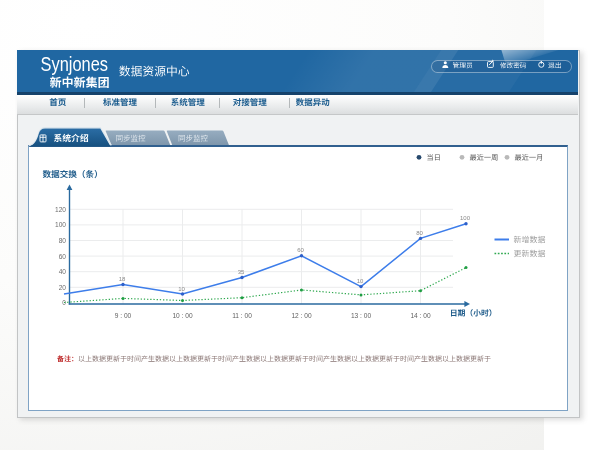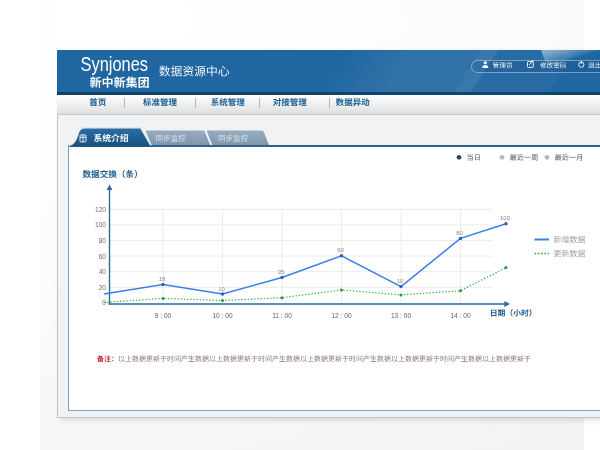--- a/index.html
+++ b/index.html
@@ -1,15 +1,15 @@
 <!DOCTYPE html>
 <html><head><meta charset="utf-8"><style>
 html,body{margin:0;padding:0;}
 body{width:600px;height:450px;overflow:hidden;font-family:"Liberation Sans",sans-serif;}
-#cv{position:relative;width:544px;height:450px;background:radial-gradient(150% 130% at 15% 5%,#ffffff 0%,#fcfcfb 45%,#f0f0ee 100%);margin-left:40px;}
+#cv{position:relative;width:544px;height:450px;background:radial-gradient(150% 130% at 15% 5%,#ffffff 0%,#fcfcfb 45%,#f0f0ee 100%);}
 #win{position:absolute;left:17px;top:50px;width:561px;height:366px;background:#f0f2f3;border:1px solid #c2c4c5;box-shadow:3px 2px 5px rgba(100,100,100,.22);}
 #hdr{position:absolute;left:17px;top:50px;width:561px;height:42px;background:#2067a2;overflow:hidden;}
 #hdr .d1{position:absolute;left:275px;top:-10px;width:150px;height:70px;background:linear-gradient(to right,rgba(255,255,255,0),rgba(255,255,255,.08) 45%);transform:skewX(-33deg);}
 #hdr .d2{position:absolute;left:408px;top:-10px;width:95px;height:70px;background:rgba(255,255,255,.04);transform:skewX(-33deg);}
 #hdr .d3{position:absolute;right:-22px;top:-26px;width:100px;height:28px;background:linear-gradient(to bottom,rgba(255,255,255,.8),rgba(255,255,255,.08));transform:rotate(-17deg);}
 #hdrline{position:absolute;left:17px;top:92px;width:561px;height:2.5px;background:#15426b;}
 #nav{position:absolute;left:17px;top:94.5px;width:561px;height:19px;background:linear-gradient(#ffffff,#e8eaeb 65%,#dcdedf);border-bottom:1.5px solid #c5c7c8;}
 .nsep{position:absolute;top:97.5px;width:1px;height:10.5px;background:#b4b8ba;}
 #pill{position:absolute;left:430.5px;top:59.5px;width:139px;height:11px;border:1px solid rgba(255,255,255,.4);border-radius:7px;background:rgba(10,45,85,.12);}
 #panel{position:absolute;left:28px;top:144.5px;width:538px;height:263px;background:#ffffff;border:1px solid #7fa3c5;border-top:2px solid #31608f;}

